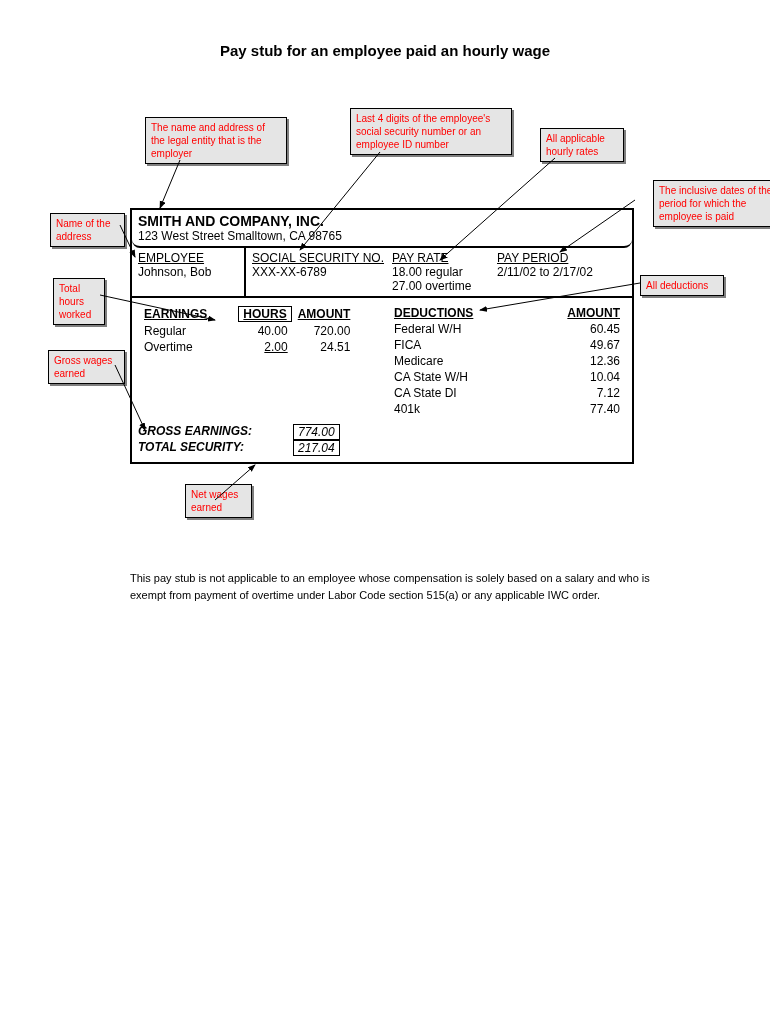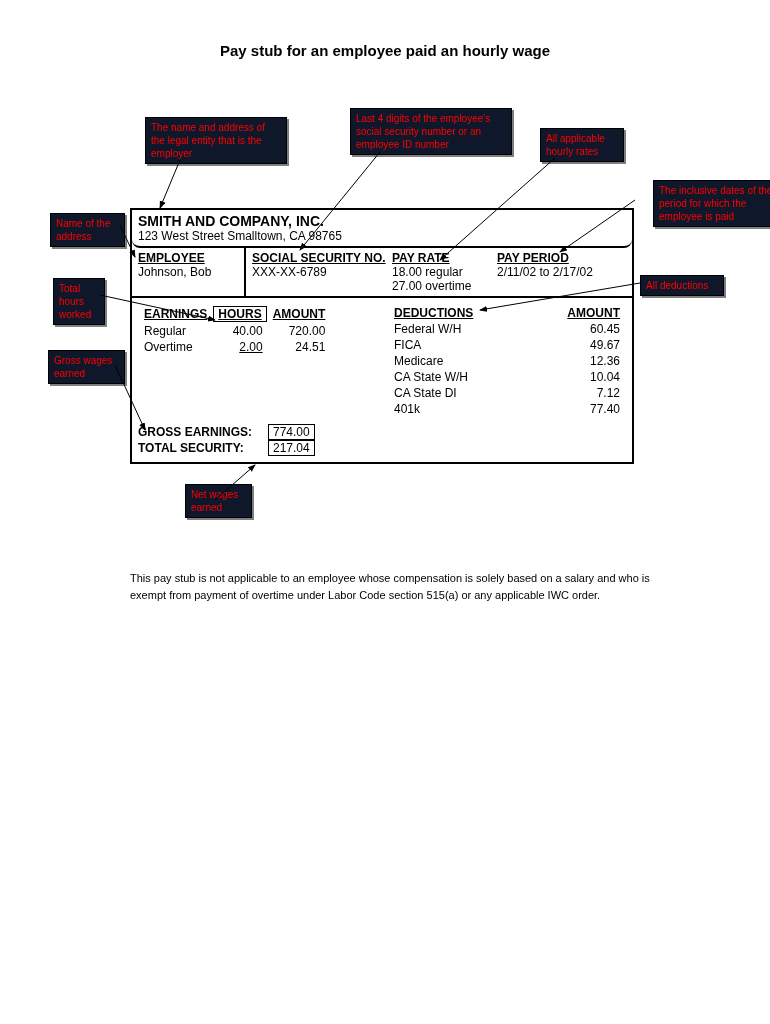--- a/index.html
+++ b/index.html
@@ -15,21 +15,21 @@
     position: absolute;
     top: 42px;
     left: 0;
     right: 0;
     text-align: center;
     font-weight: bold;
     font-size: 15px;
   }
   .callout {
     position: absolute;
-    background: #0f172a;
+    background: #e5e5e5;
     border: 1px solid #000;
     color: #ff0000;
     font-size: 10px;
     padding: 3px 5px;
     box-shadow: 2px 2px 0 rgba(0,0,0,0.5);
     line-height: 1.3;
   }
   .paystub {
     position: absolute;
     left: 130px;
@@ -58,42 +58,43 @@
     padding: 3px 6px;
     width: 100px;
   }
   .info-rest {
     border-left: 2px solid #000;
     padding: 3px 6px;
     flex: 1;
     display: flex;
   }
   .info-col { display: flex; flex-direction: column; }
-  .hdr { font-weight: bold; text-decoration: underline; font-size: 12px; }
+  .hdr { font-weight: normal; text-decoration: underline; font-size: 12px; }
   .body-row {
     display: flex;
     padding: 6px;
   }
   .earnings-block { width: 230px; }
   .deductions-block { flex: 1; margin-left: 20px; }
   .etable { font-size: 12px; }
   .etable td { padding: 0 4px; }
   .eth { font-weight: bold; text-decoration: underline; }
   .boxval {
     border: 1px solid #000;
     padding: 0 4px;
     display: inline-block;
     min-width: 36px;
     text-align: right;
+    margin-left: 25px;
   }
   .totals {
     padding: 0 6px 6px 6px;
     font-size: 12px;
   }
-  .totline { display: flex; align-items: center; margin-top: 0; }
+  .totline { display: flex; align-items: flex-start; margin-top: 0; font-style: italic; }
   .totlabel { font-weight: bold; width: 130px; }
   .footer-note {
     position: absolute;
     left: 130px;
     top: 570px;
     width: 520px;
     font-size: 11px;
     line-height: 1.5;
   }
   svg.arrows {

